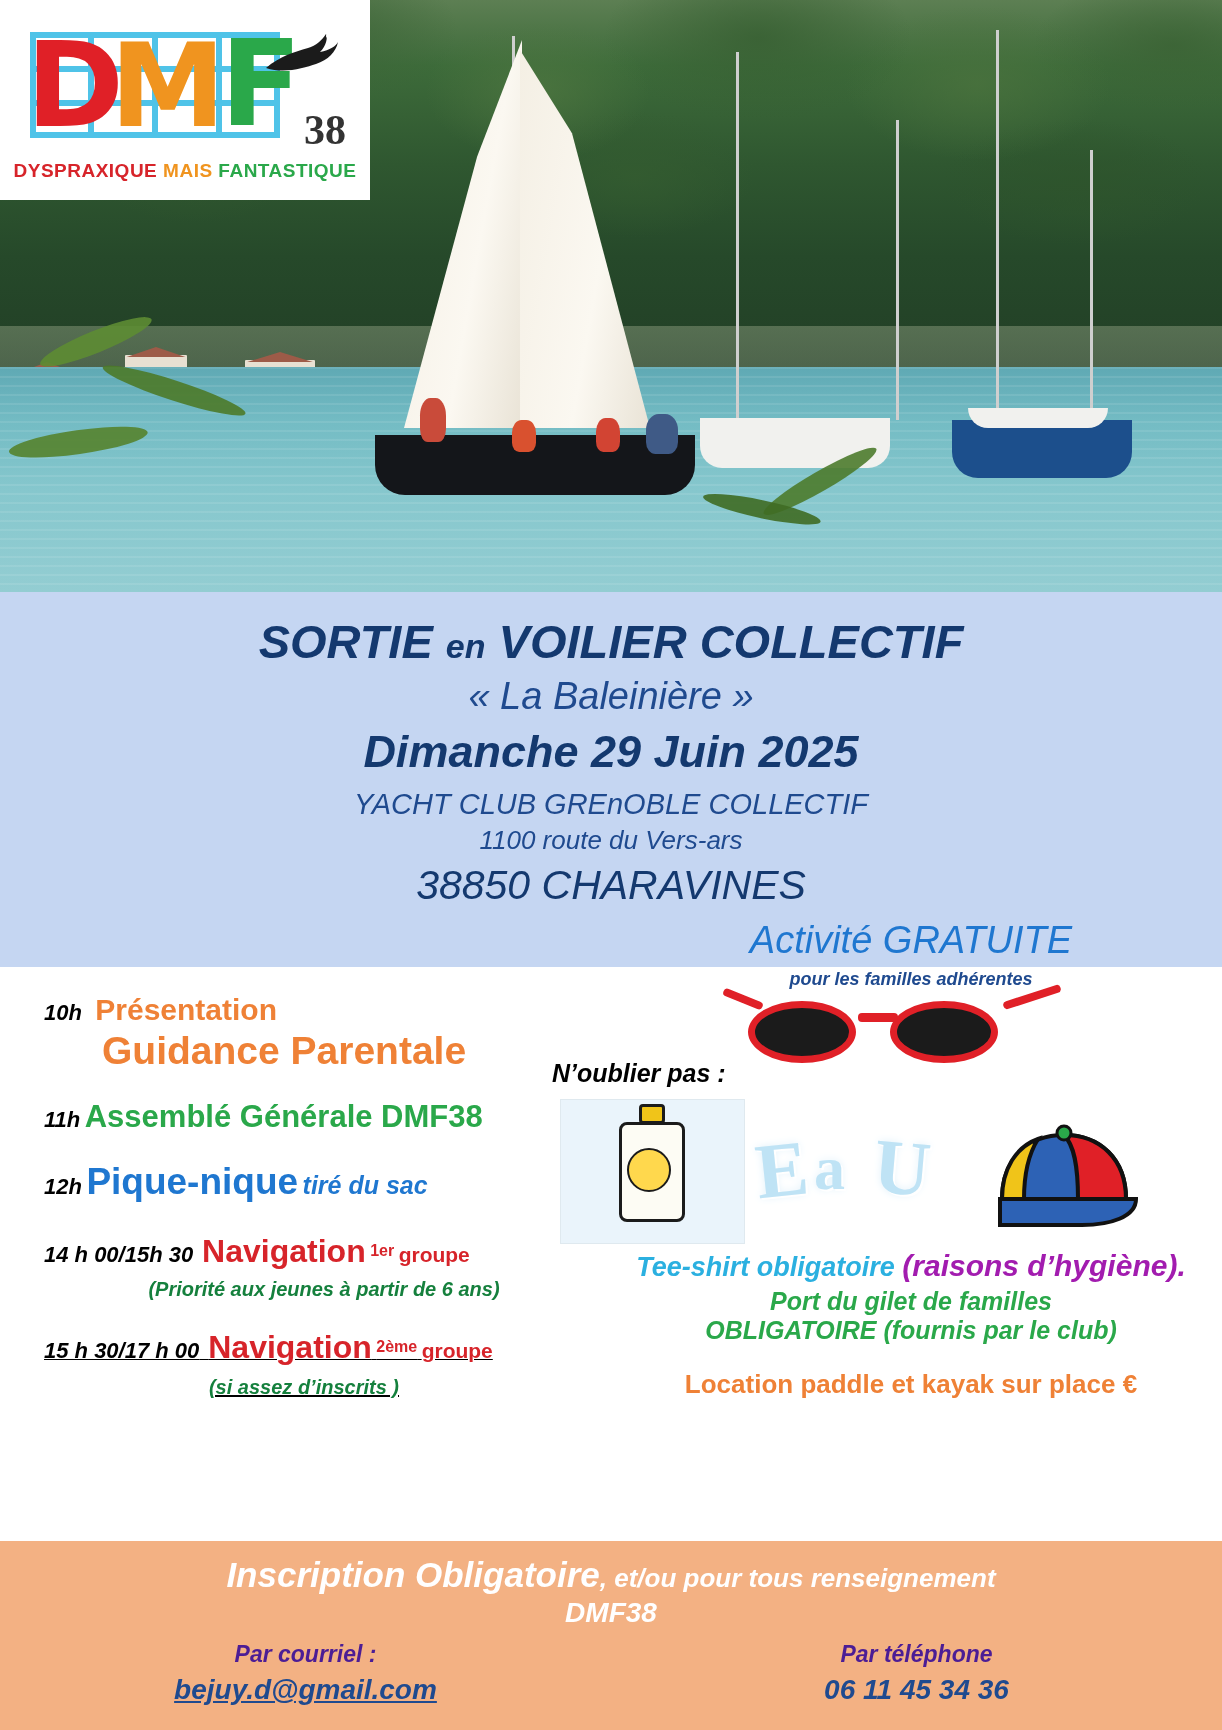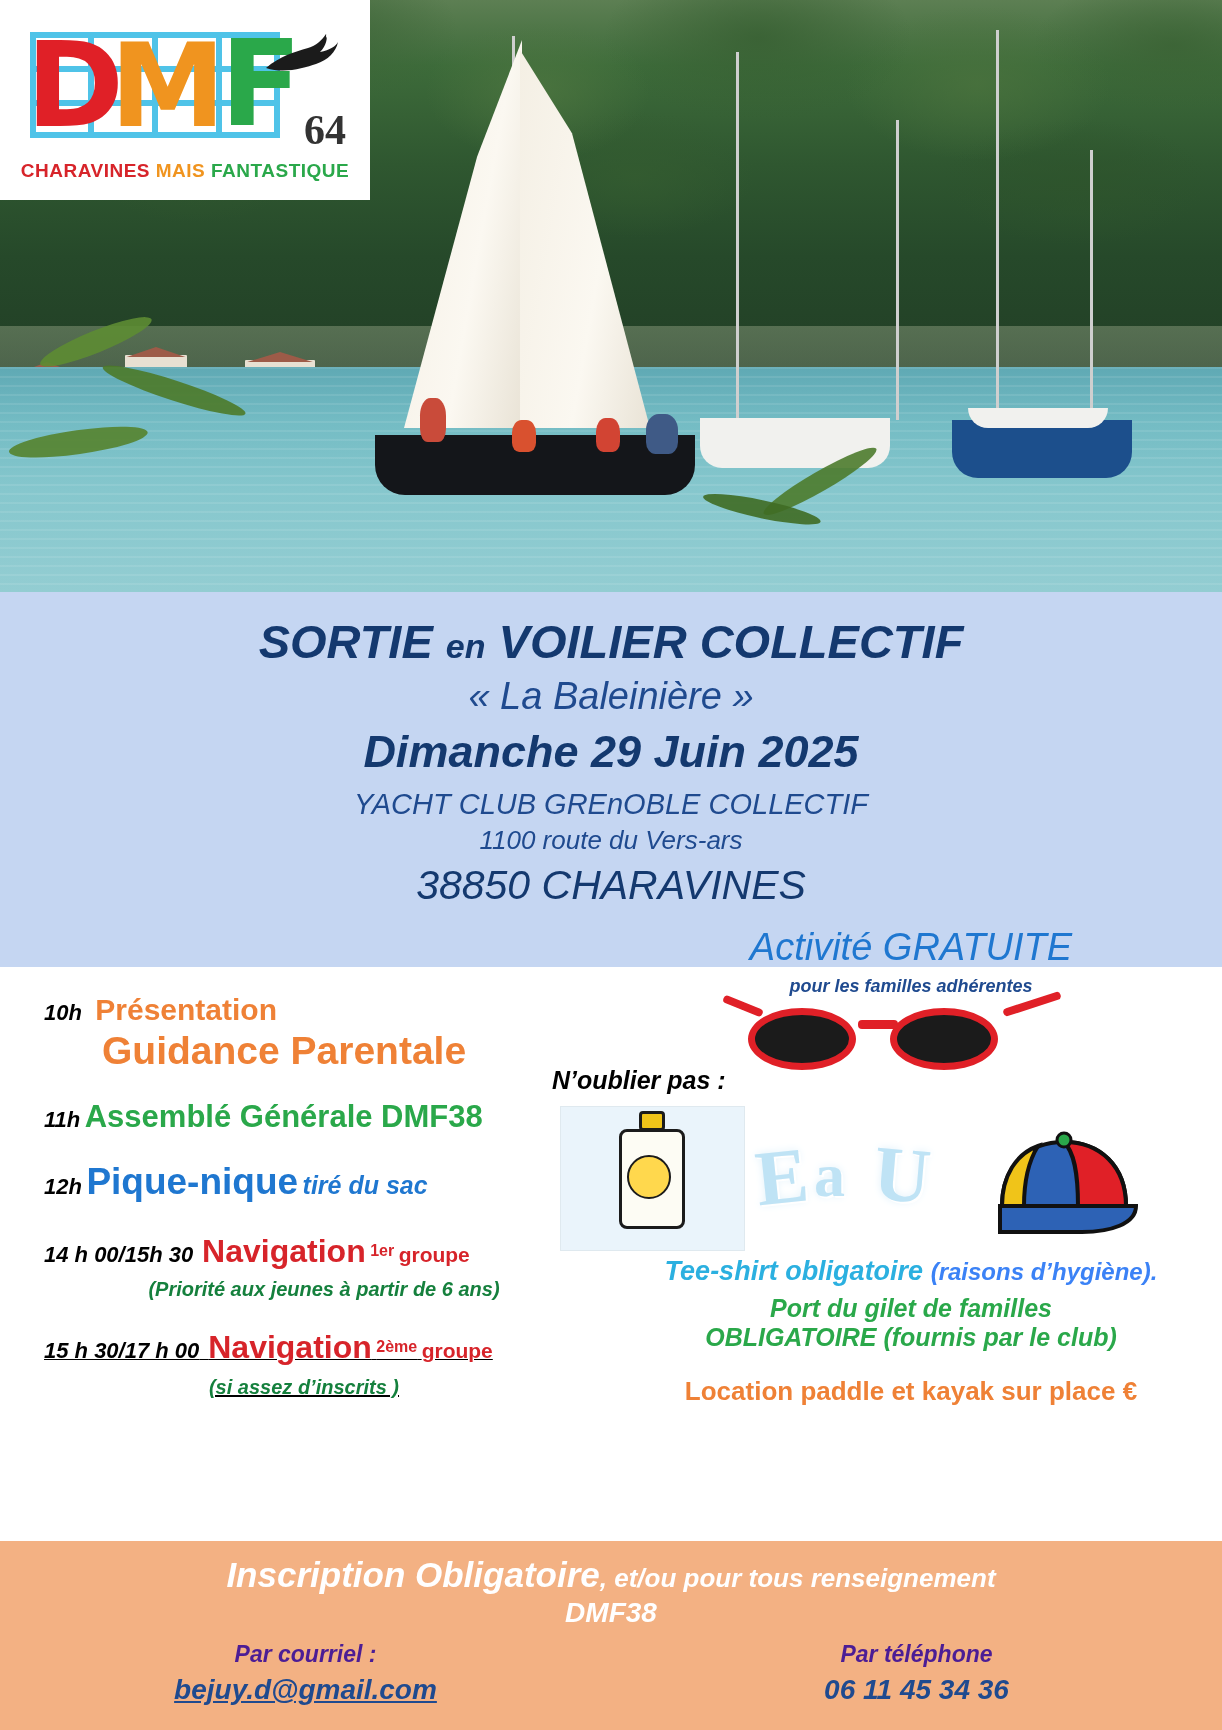--- a/index.html
+++ b/index.html
@@ -121,38 +121,38 @@
   .item-orange-big { font-size: 39px; font-weight: 700; color: #ef8136; }
   .item-green { font-size: 31px; font-weight: 700; color: #2aa84a; }
   .item-blue { font-size: 37px; font-weight: 700; color: #1f77d0; }
   .item-blue-sm { font-size: 25px; font-weight: 700; font-style: italic; color: #1f77d0; }
   .nav-line { font-size: 22px; font-weight: 700; font-style: italic; color: #000; }
   .nav-red { font-size: 32px; font-weight: 700; color: #d7242a; font-style: normal; }
   .nav-sub { font-size: 21px; font-weight: 700; color: #d7242a; }
   .nav-note { font-size: 20px; font-weight: 700; font-style: italic; color: #15803d; text-align: center; }
   .sup { font-size: 16px; vertical-align: super; }
 
-  .right { position: absolute; left: 600px; top: 9px; width: 622px; height: 574px; }
+  .right { position: absolute; left: 600px; top: 2px; width: 622px; height: 574px; }
   .gratuite {
     position: absolute; left: 0; top: -50px; width: 622px; text-align: center;
     font-size: 38px; font-style: italic; color: #1f77d0; font-weight: 400;
   }
   .adherentes {
     position: absolute; left: 0; top: 0px; width: 622px; text-align: center;
     font-size: 18px; font-weight: 700; font-style: italic; color: #1f4a8f;
   }
   .noubliez {
     position: absolute; left: -48px; top: 90px;
     font-size: 25px; font-weight: 700; font-style: italic; color: #000;
   }
   .tshirt {
     position: absolute; left: 0; top: 280px; width: 622px; text-align: center;
     font-size: 27px; font-weight: 700; color: #2bb0e0; font-style: italic;
   }
-  .tshirt .paren { font-size: 24px; color: #3b82f6; }
+  .tshirt .paren { font-size: 30px; color: #a21caf; }
   .gilet {
     position: absolute; left: 0; top: 318px; width: 622px; text-align: center;
     font-size: 25px; font-weight: 700; font-style: italic; color: #2aa84a;
   }
   .paddle {
     position: absolute; left: 0; top: 400px; width: 622px; text-align: center;
     font-size: 26px; font-weight: 700; color: #ef8136;
   }
 
   
@@ -258,24 +258,24 @@
       </div>
       <div class="logo-letters">
         <span class="lg" style="left:6px; top:-4px; color:#e02027; font-size:118px;">D</span>
         <span class="lg" style="left:90px; top:-2px; color:#f0941f; font-size:116px;">M</span>
         <span class="lg" style="left:200px; top:-6px; color:#2aa84a; font-size:120px;">F</span>
       </div>
       <svg class="logo-bird" width="80" height="60" viewBox="0 0 80 60">
         <path d="M6 42 C20 30 34 26 48 22 C56 20 62 14 66 8 C68 12 66 20 60 26 C70 24 76 20 78 16 C76 26 68 34 56 38 C44 42 24 48 6 42 Z" fill="#1b1b1b"></path>
         <circle cx="68" cy="10" r="2" fill="#fff"></circle>
       </svg>
-      <div class="logo-38">64</div>
+      <div class="logo-38">38</div>
     </div>
     <div class="logo-tag">
-      <span class="t1">CHARAVINES</span>
+      <span class="t1">DYSPRAXIQUE</span>
       <span class="t2">MAIS</span>
       <span class="t3">FANTASTIQUE</span>
     </div>
   </div>
 </div>
 
 <div class="title-band">
   <div class="t-line1">
     <span>SORTIE</span>
     <span class="small">en</span>

